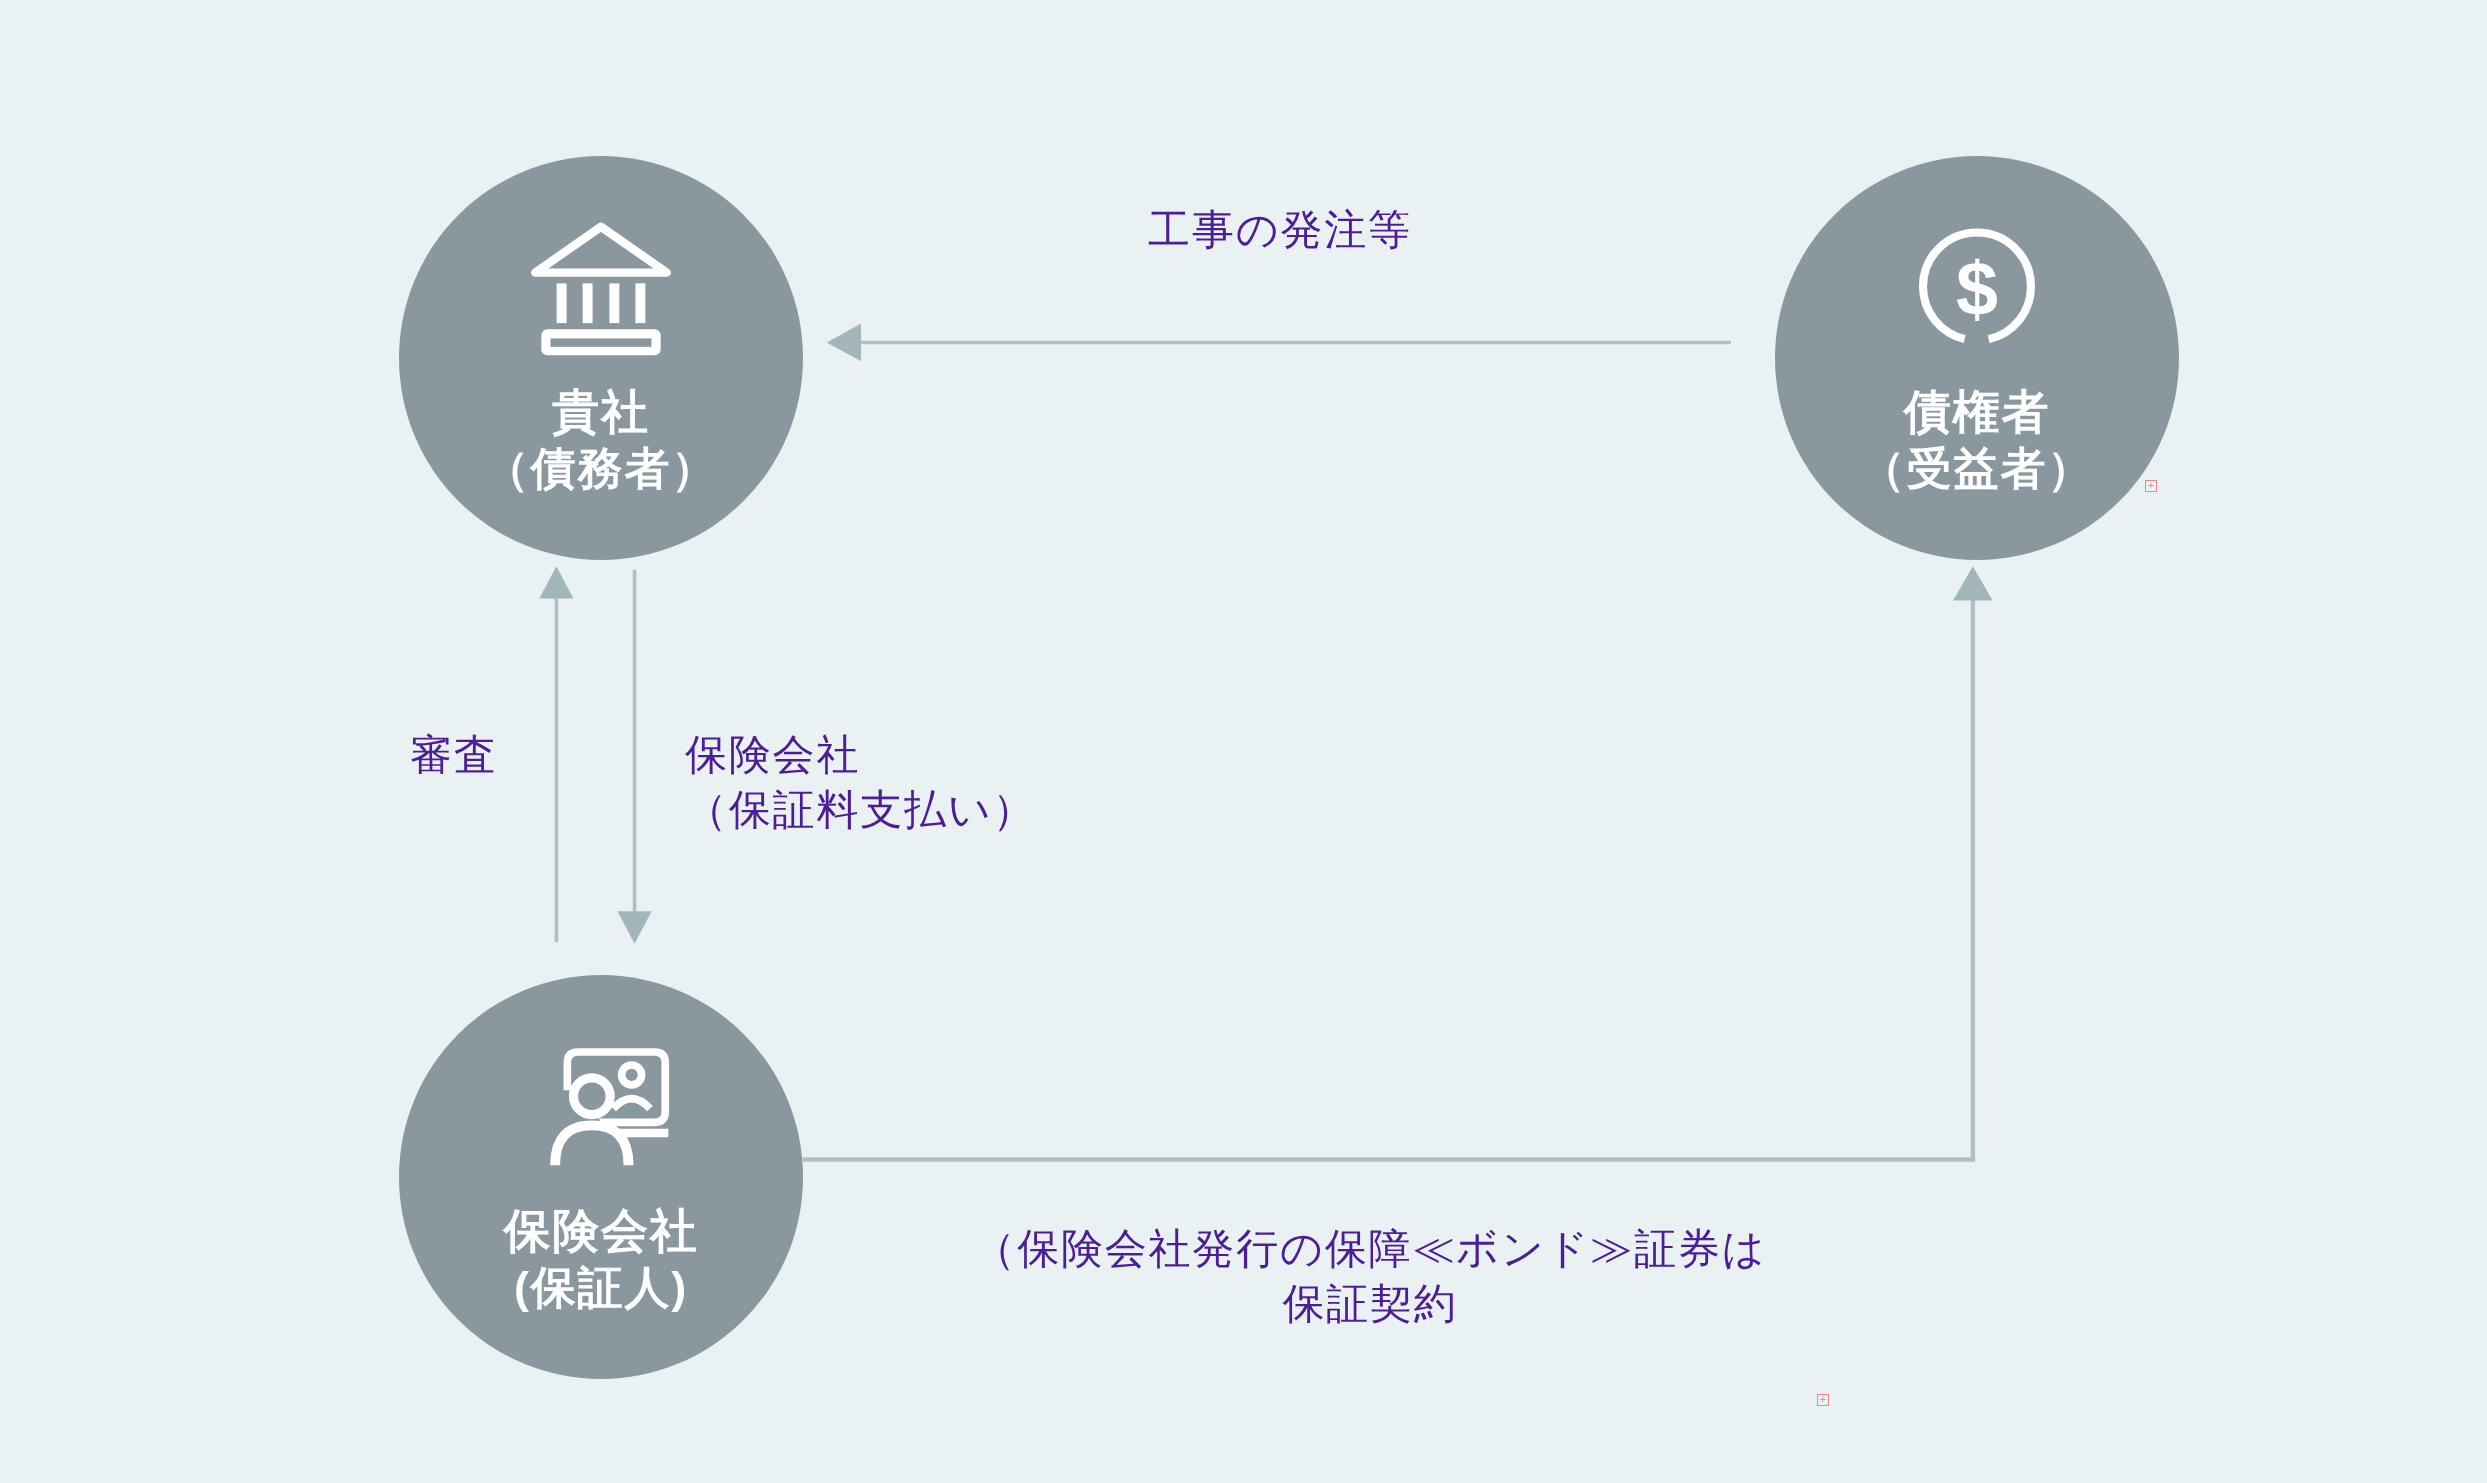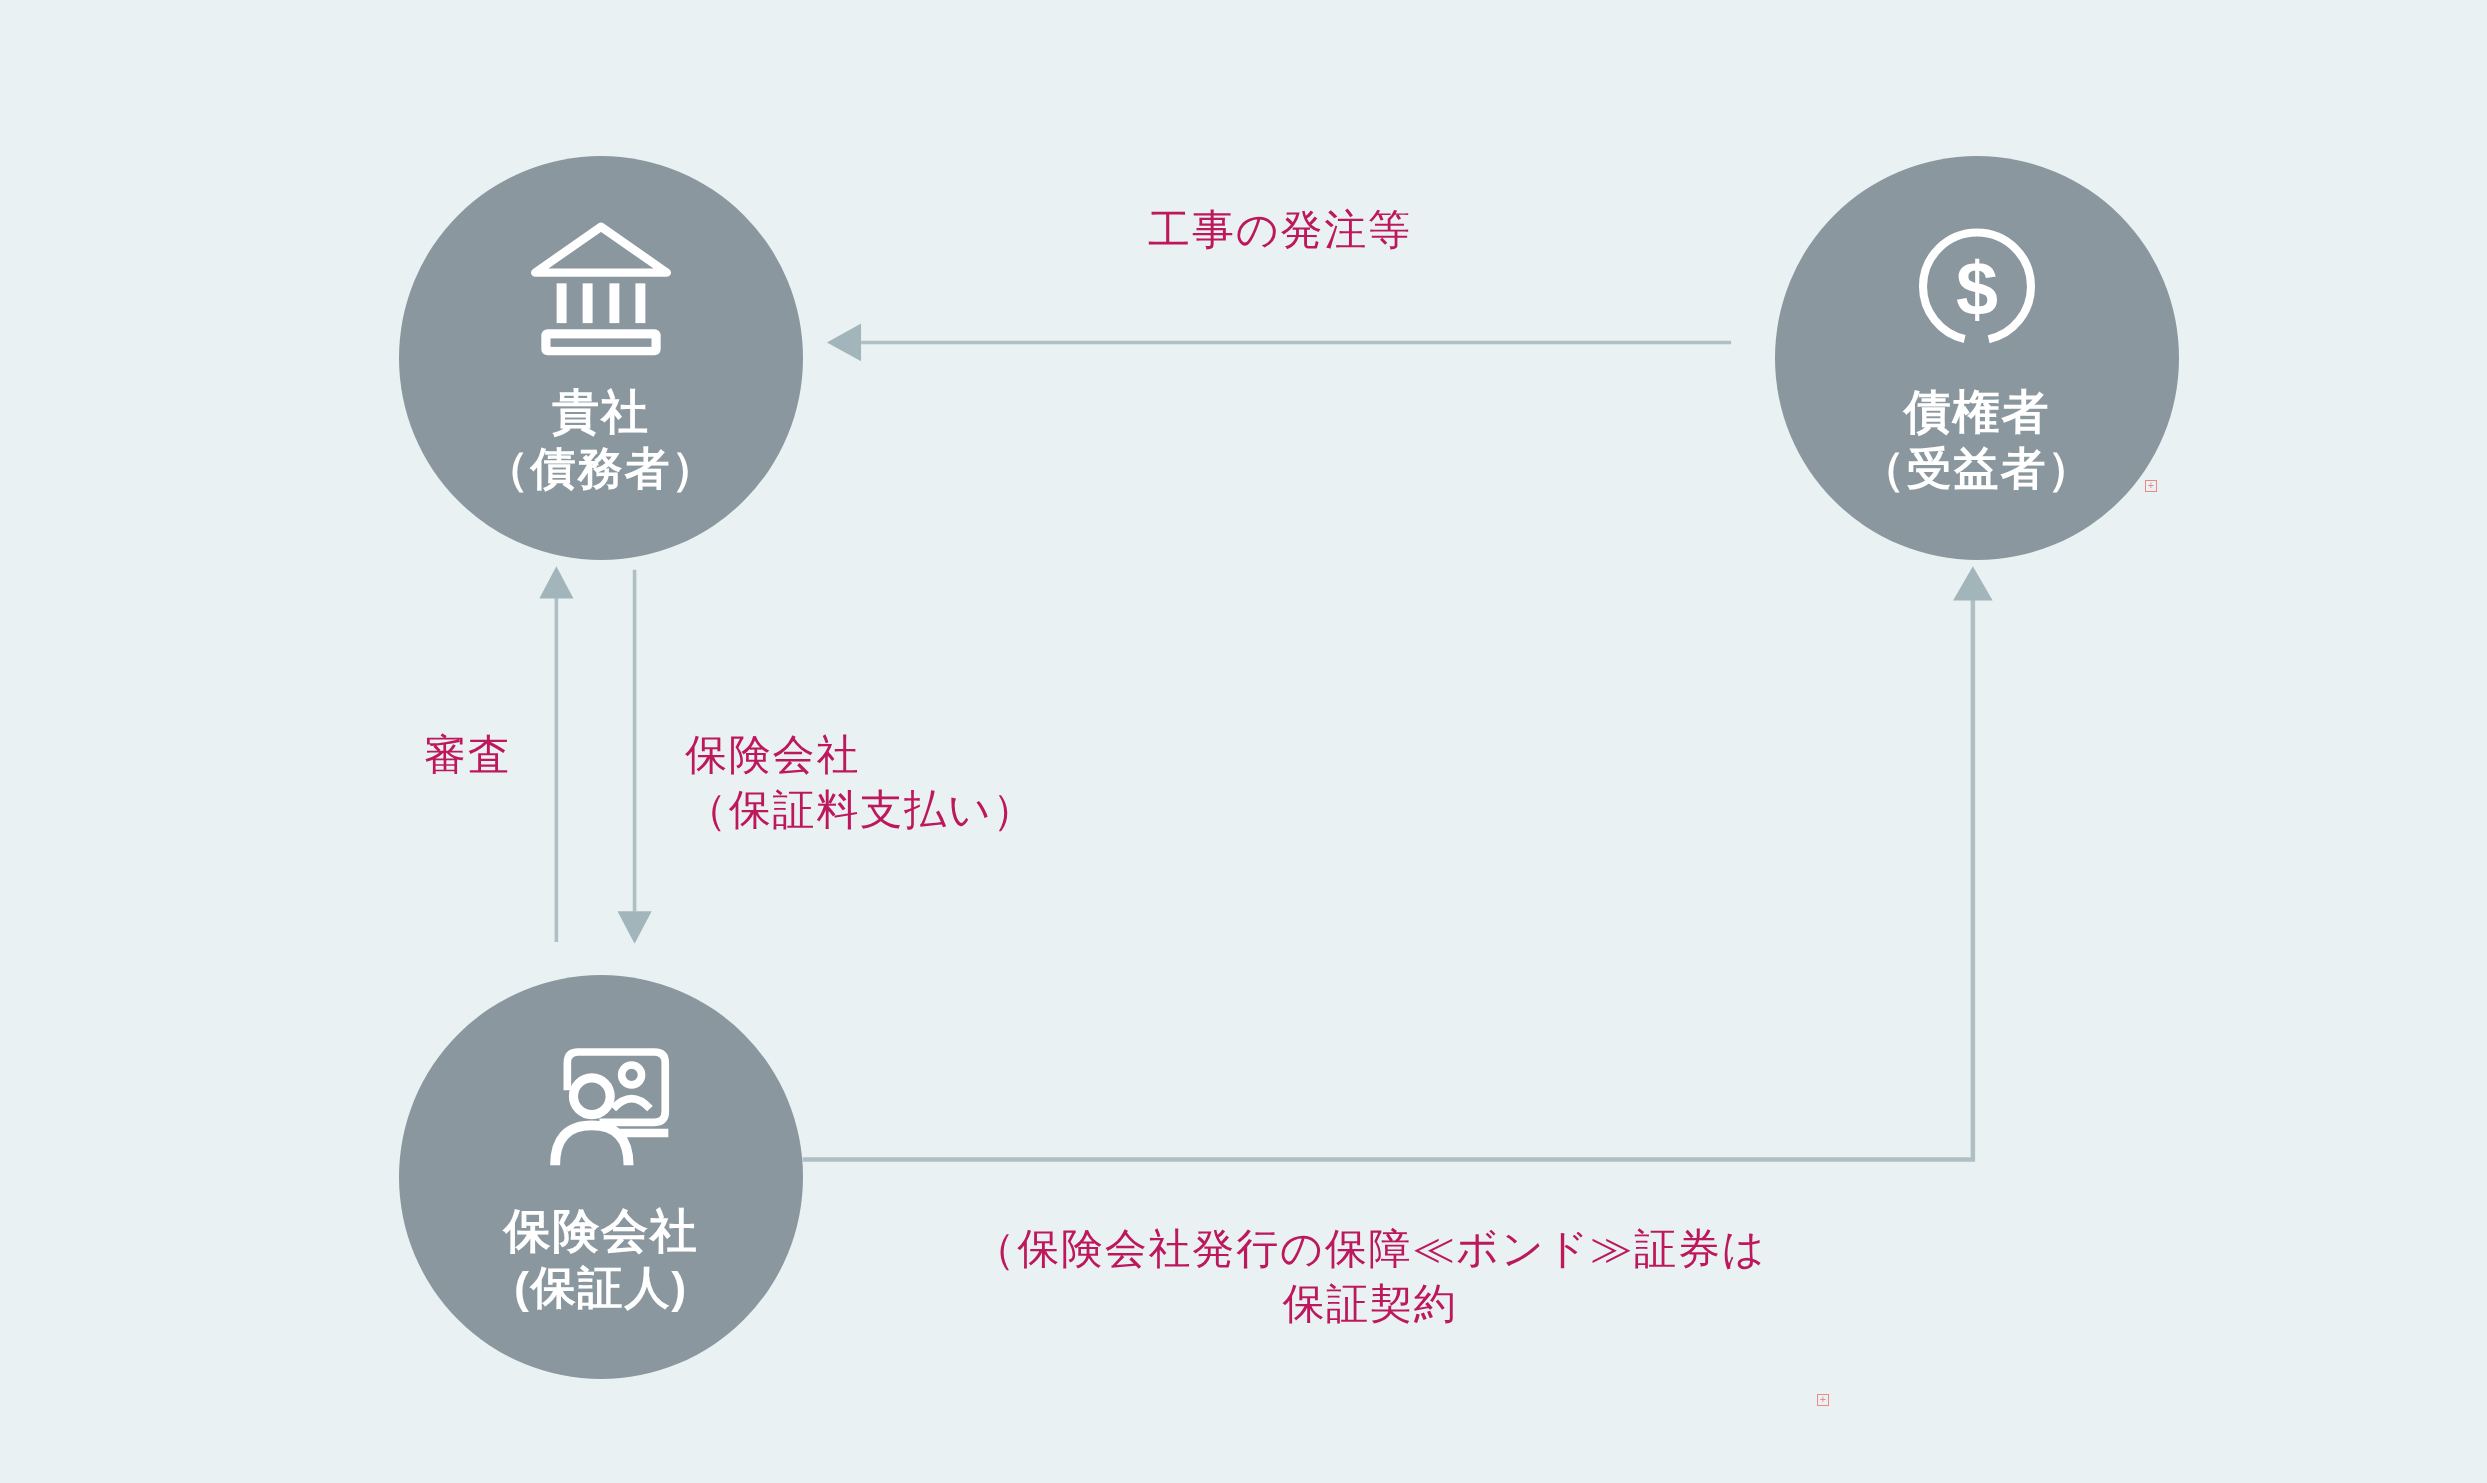--- a/index.html
+++ b/index.html
@@ -18,25 +18,25 @@
     font-weight:bold;letter-spacing:1.8px;white-space:nowrap;
   }
   .nl1{top:225px;font-size:47px;}
   .nl2{top:283px;font-size:45px;}
   
   .overlay{position:absolute;left:0;top:0;width:2487px;height:1483px;}
   .aline{stroke:#aec0c4;fill:none;}
   .ahead{fill:#a2b5bb;stroke:none;}
   
   .lbl{
-    position:absolute;color:#be185d;font-size:42px;line-height:55px;
+    position:absolute;color:#4c1d95;font-size:42px;line-height:55px;
     letter-spacing:1.8px;white-space:nowrap;
   }
   #lbl-order{left:1280px;top:202px;transform:translateX(-50%);}
-  #lbl-review{left:424px;top:727px;}
+  #lbl-review{left:410px;top:727px;}
   #lbl-consign{left:685px;top:727px;}
   #lbl-contract{left:1370px;top:1221px;transform:translateX(-50%);text-align:center;}
   
   .edit-marker{
     position:absolute;width:11.7px;height:11.7px;box-sizing:border-box;
     border:1.3px solid #ee8787;color:#ee8787;font-size:10.8px;line-height:9px;
     text-align:center;font-weight:normal;
   }
   #marker-1{left:2145px;top:480px;}
   #marker-2{left:1817px;top:1394px;}

